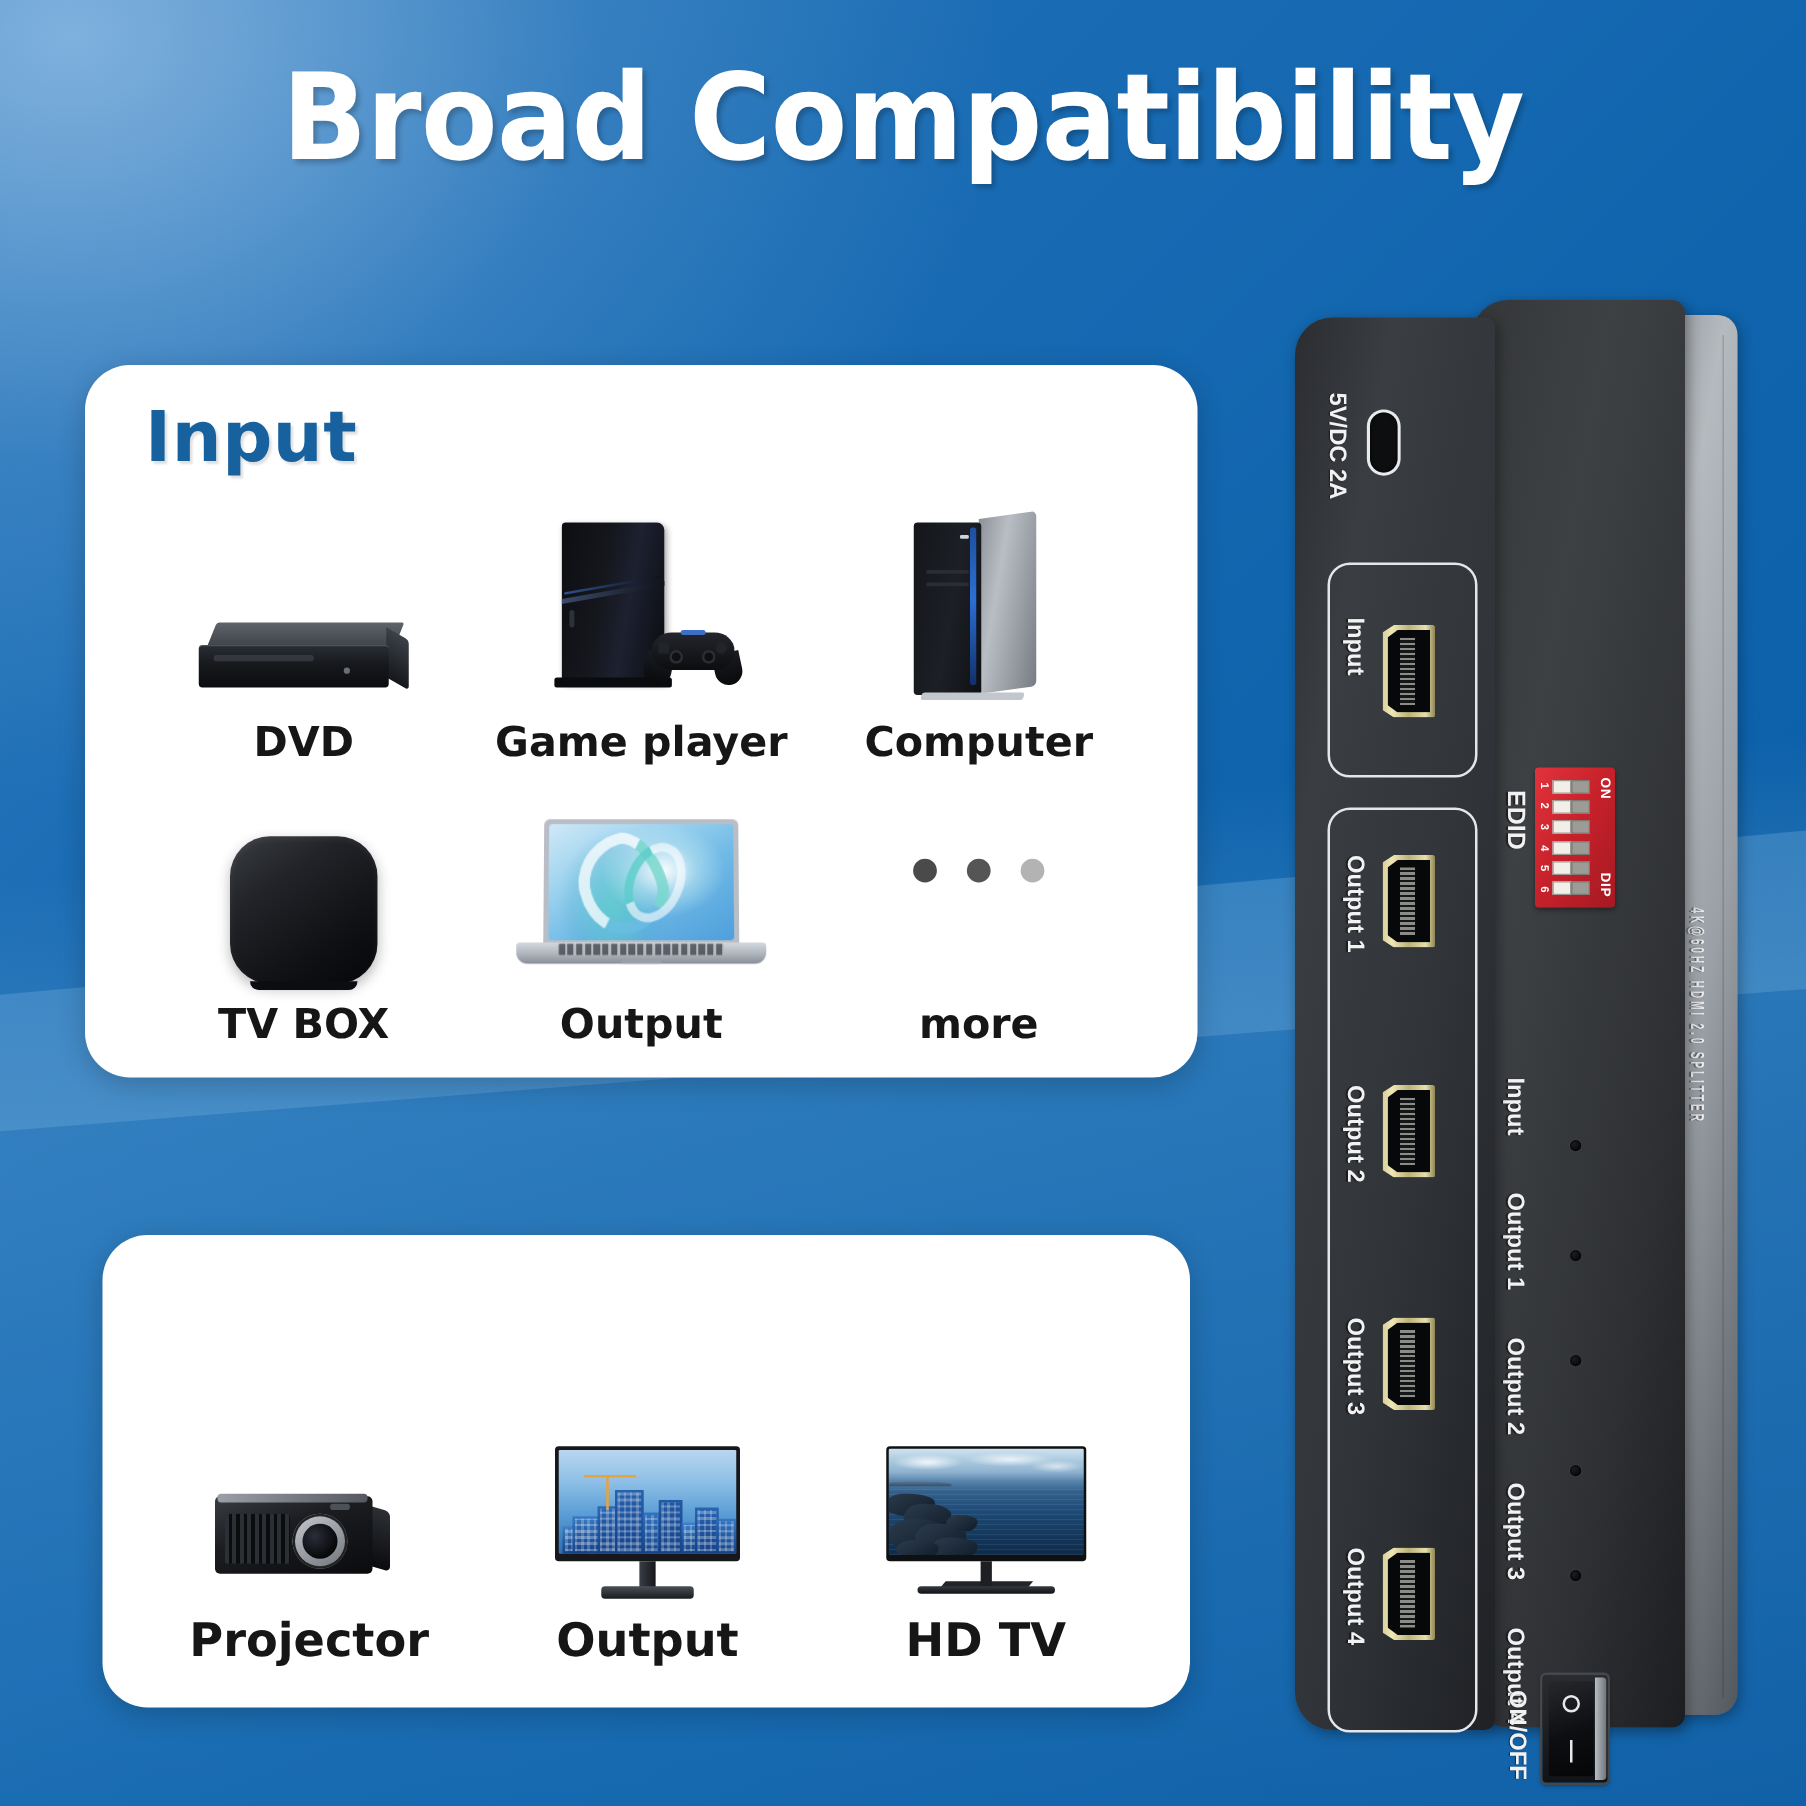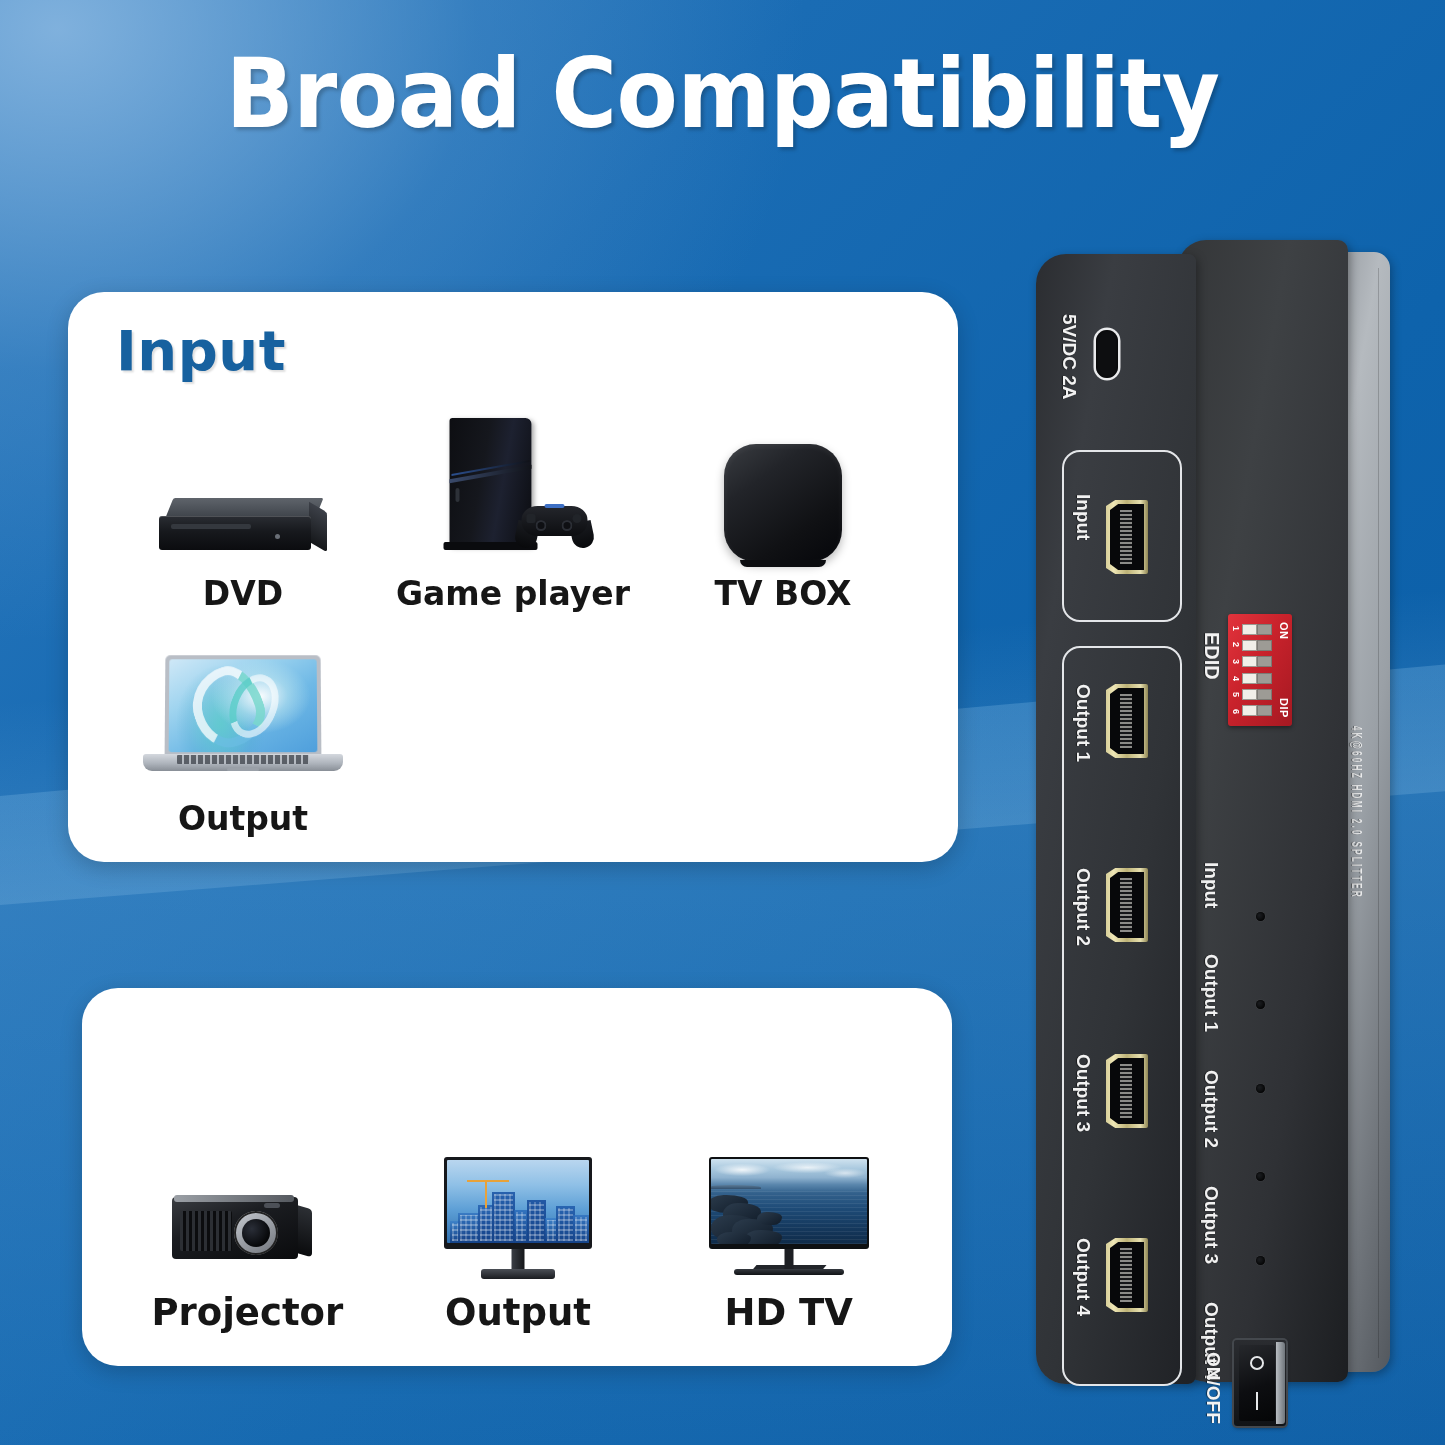--- a/index.html
+++ b/index.html
@@ -525,20 +525,34 @@
             <div class="pad-dpad"></div>
             <div class="pad-face"></div>
             <div class="pad-stick l"></div>
             <div class="pad-stick r"></div>
           </div>
         </div>
       </div>
       <div class="dev-label">Game player</div>
     </div>
 
+    <div class="dev">
+      <div class="dev-art">
+        <div class="tower">
+          <div class="tower-side"></div>
+          <div class="tower-front"></div>
+          <div class="tower-strip"></div>
+          <div class="tower-led"></div>
+          <div class="tower-slot"></div>
+          <div class="tower-slot2"></div>
+          <div class="tower-foot"></div>
+        </div>
+      </div>
+      <div class="dev-label">Computer</div>
+    </div>
 
     <div class="dev">
       <div class="dev-art">
         <div class="tvbox">
             <div class="tvbox-base"></div>
           </div>
       </div>
       <div class="dev-label">TV BOX</div>
     </div>
 
@@ -552,20 +566,30 @@
             </div>
           </div>
           <div class="lap-base"></div>
           <div class="lap-keys"></div>
           <div class="lap-notch"></div>
         </div>
       </div>
       <div class="dev-label">Output</div>
     </div>
 
+    <div class="dev">
+      <div class="dev-art">
+        <div class="more-dots" id="more-dots">
+          <i style="background: rgb(74, 74, 74);"></i>
+            <i style="background: rgb(85, 85, 85);"></i>
+            <i style="background: rgb(179, 179, 179);"></i>
+        </div>
+      </div>
+      <div class="dev-label">more</div>
+    </div>
 
   </div>
 </div>
 
 <div class="card" id="card-output">
 
   <div class="dev-grid" id="grid-output">
 
     <div class="dev">
       <div class="dev-art">

